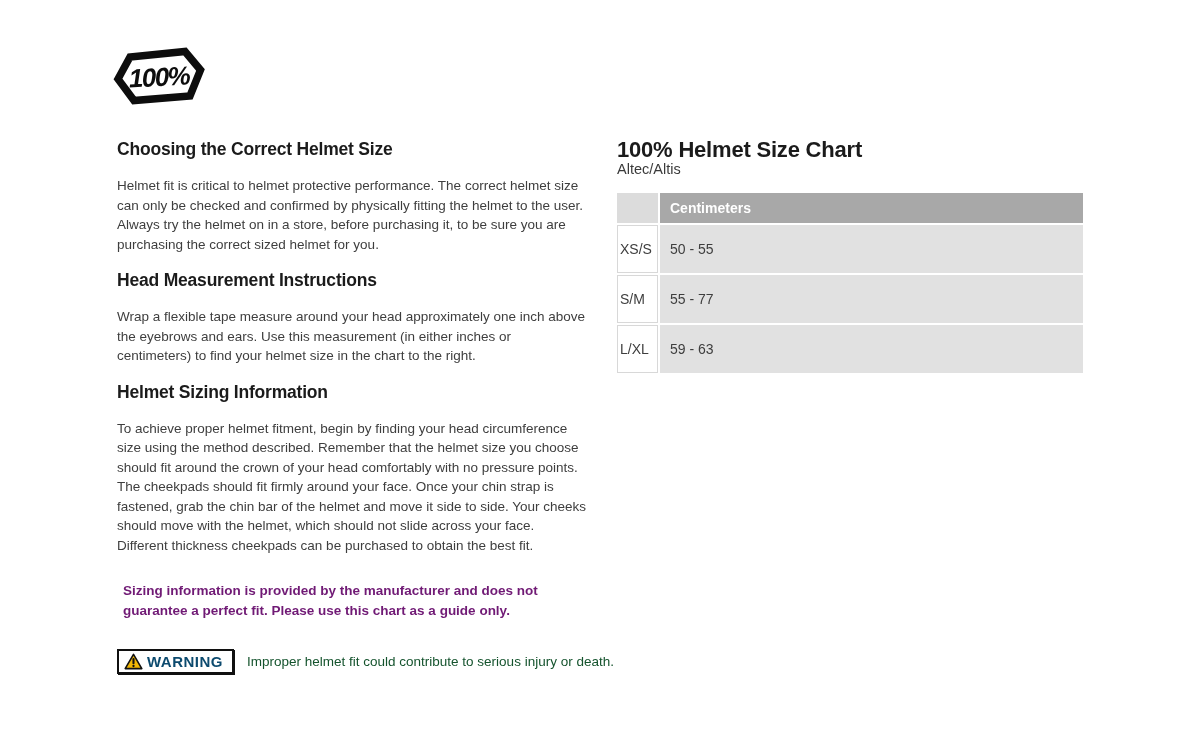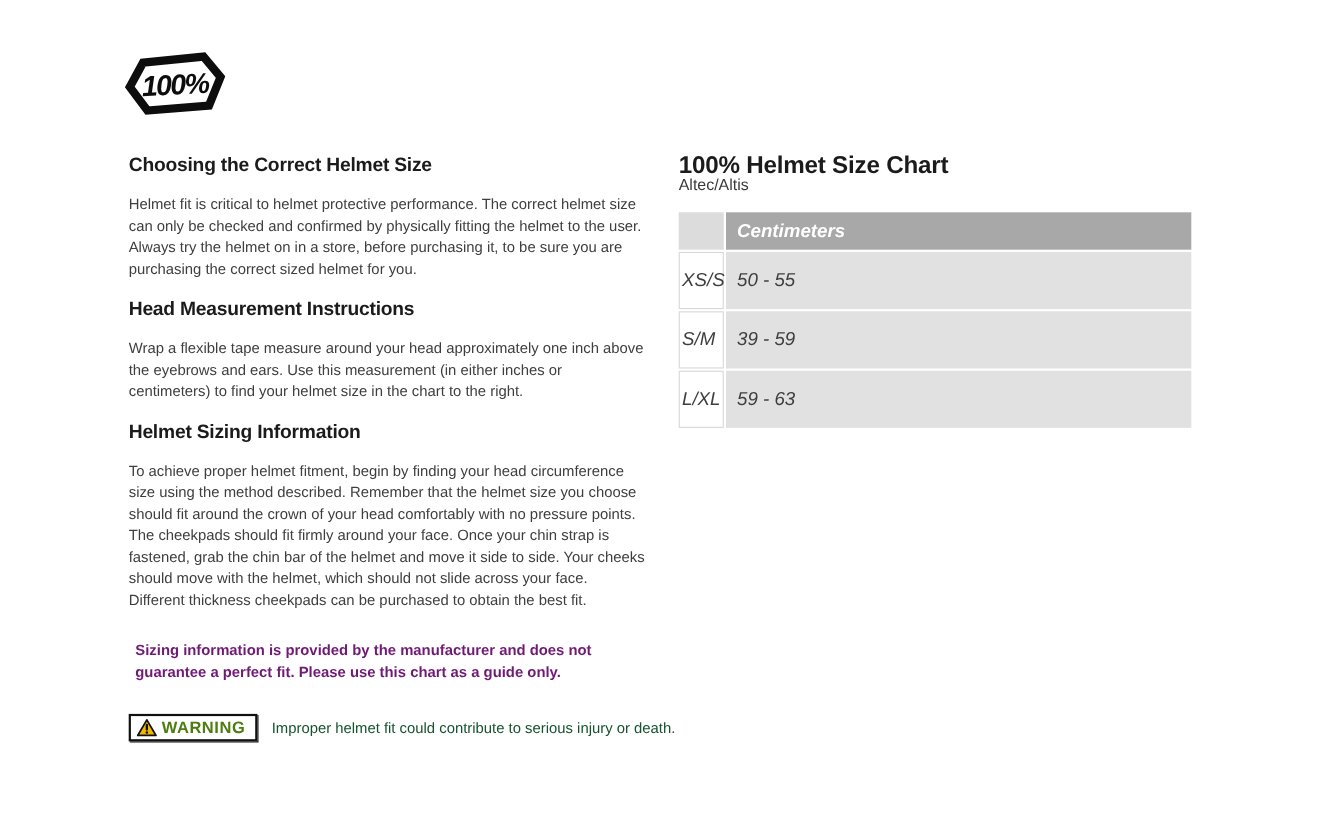--- a/index.html
+++ b/index.html
@@ -41,37 +41,37 @@
   .warning-box {
     display: inline-flex; align-items: center;
     border: 2px solid #101010;
     box-shadow: 1px 1px 0 #101010;
     background: #ffffff;
     padding: 2px 9px 2px 5px;
     height: 25px;
   }
   .warning-box .tri { margin-right: 4px; display: block; }
   .warning-label {
-    font-size: 15px; font-weight: bold; color: #4d7c0f; letter-spacing: 0.5px;
+    font-size: 15px; font-weight: bold; color: #0c4a6e; letter-spacing: 0.5px;
   }
   .warning-text { margin-left: 13px; font-size: 13.5px; color: #14532d; }
 
   
   h2.chart-title {
     font-size: 22px; line-height: 19px; font-weight: bold;
     color: #1b1b1b; margin: 0 0 2px 0; letter-spacing: -0.2px;
   }
   .chart-subtitle { font-size: 14.5px; line-height: 17px; color: #3a3a3a; margin: 0 0 15px 0; }
 
   table.size-chart {
     border-collapse: separate; border-spacing: 2px;
     width: 470px; margin-left: -2px; margin-top: -2px;
     table-layout: fixed;
   }
-  table.size-chart th, table.size-chart td { font-size: 17px; font-style: italic; }
+  table.size-chart th, table.size-chart td { font-size: 14px; }
   th.cell-blank { width: 41px; background: #dcdcdc; padding: 7px 6px; }
   th.cell-header {
     background: #a8a8a8; color: #ffffff; text-align: left;
     font-weight: bold; padding: 7px 10px; height: 30px;
   }
   td.cell-size {
     background: #ffffff; border: 1px solid #d8d8d8;
     color: #3e3e3e; padding: 6px 3px 6px 2px; height: 31px;
   }
   td.cell-value {
@@ -131,21 +131,21 @@
             <th class="cell-header">Centimeters</th>
           </tr>
         </thead>
         <tbody>
           <tr>
             <td class="cell-size">XS/S</td>
             <td class="cell-value">50 - 55</td>
           </tr>
           <tr>
             <td class="cell-size">S/M</td>
-            <td class="cell-value">39 - 59</td>
+            <td class="cell-value">55 - 77</td>
           </tr>
           <tr>
             <td class="cell-size">L/XL</td>
             <td class="cell-value">59 - 63</td>
           </tr>
         </tbody>
       </table>
 
     </div>
   </div>

